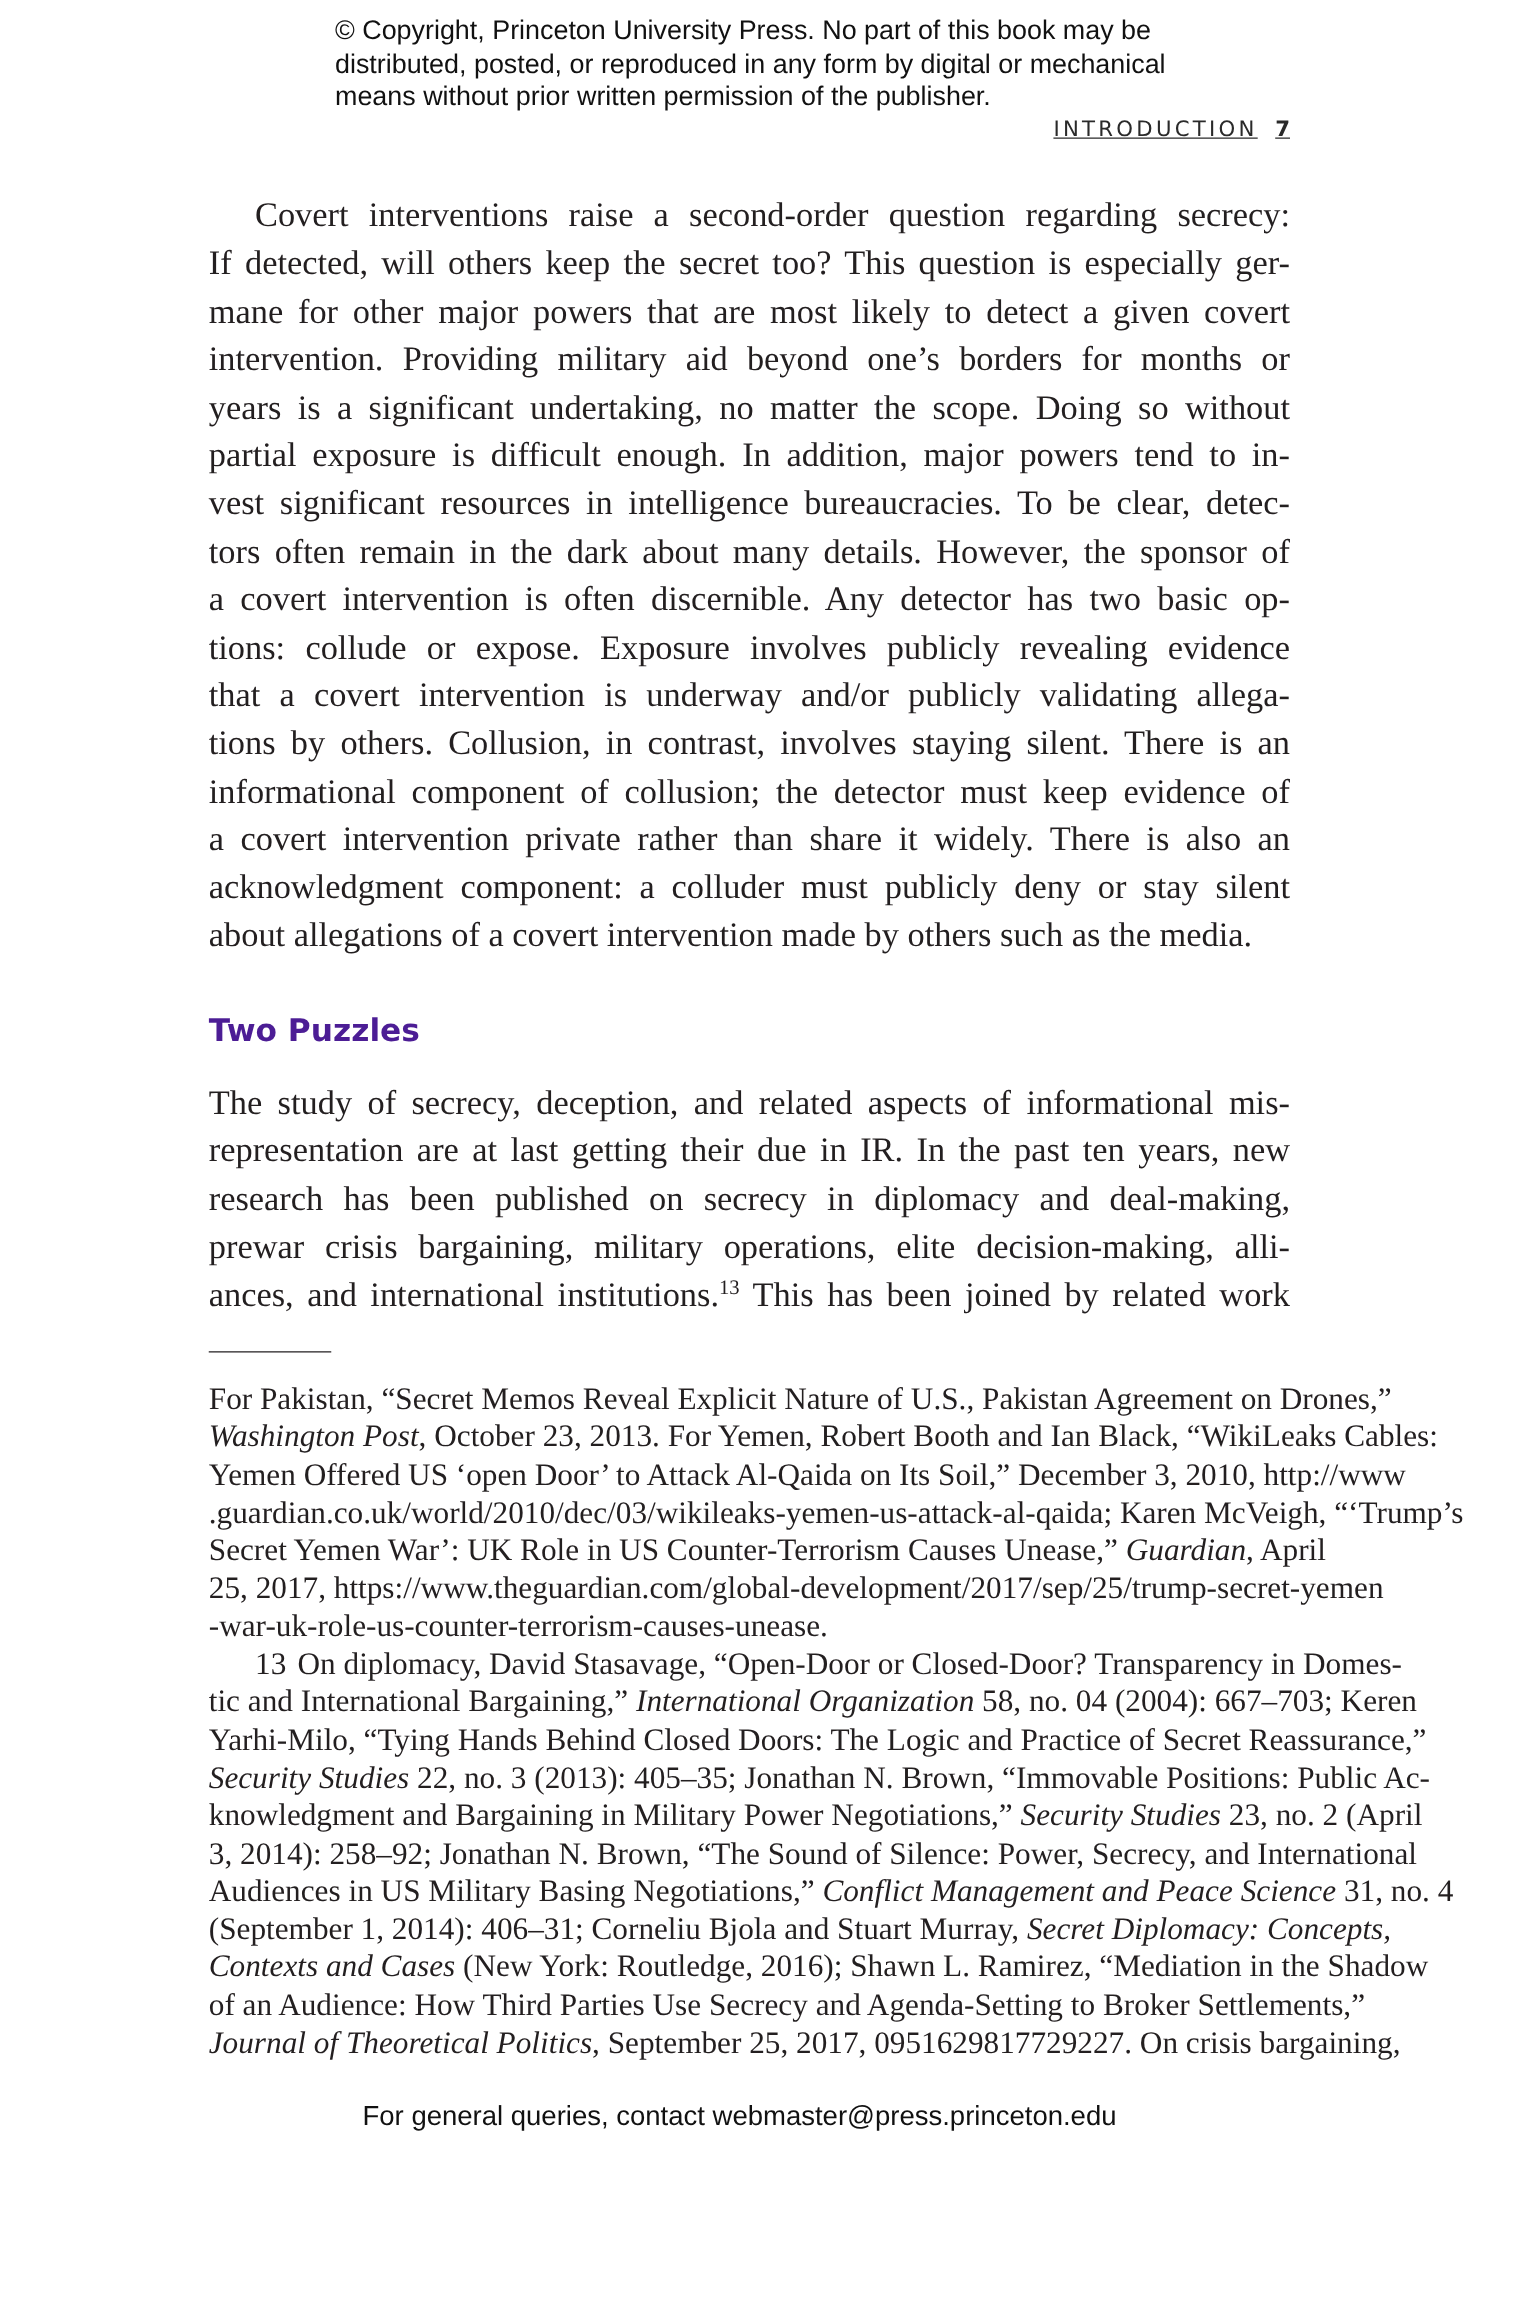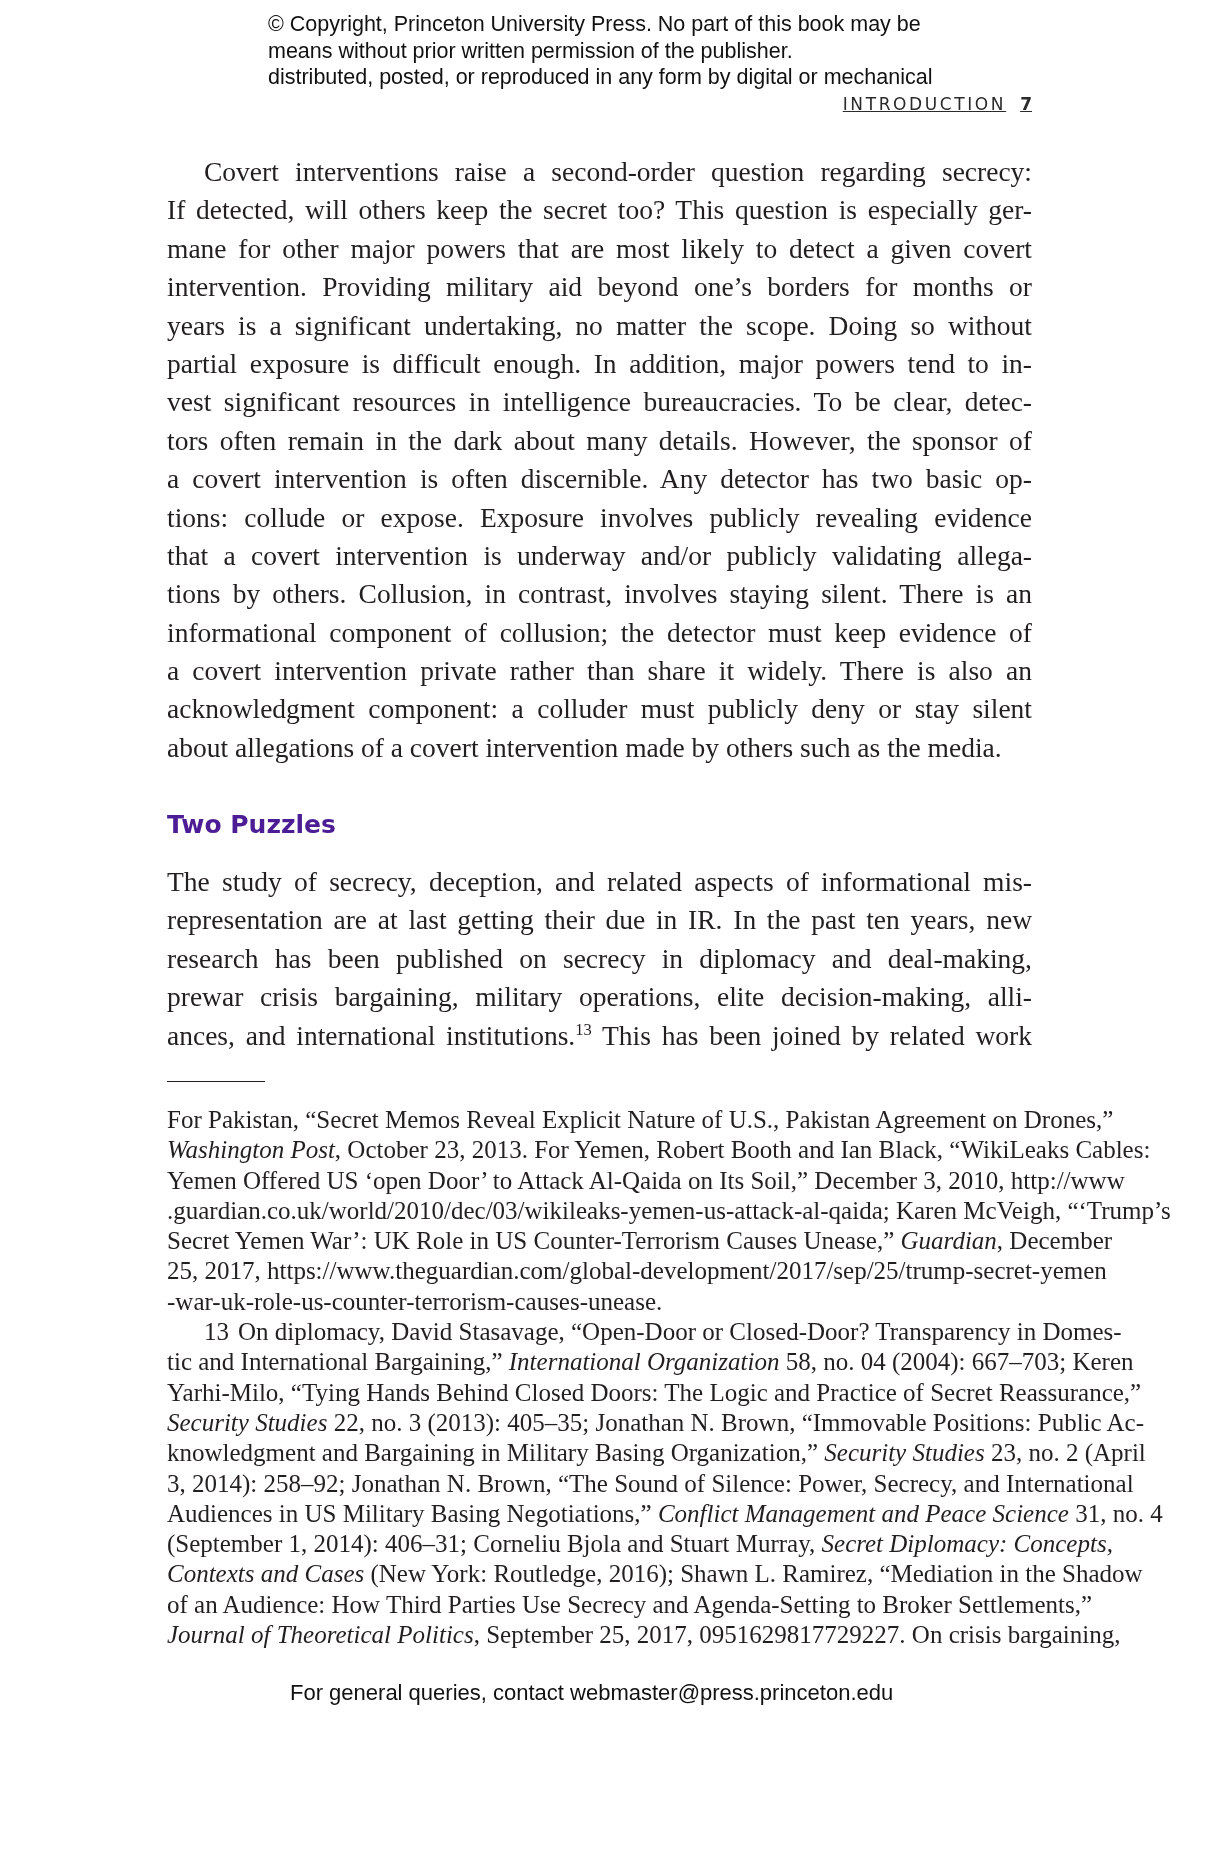--- a/index.html
+++ b/index.html
@@ -24,22 +24,22 @@
   .footer { position: absolute; left: 290px; top: 1680px; font-family: "Liberation Sans", sans-serif;
     font-size: 22px; color: #111; white-space: nowrap; }
   sup { font-size: 60%; line-height: 0; vertical-align: super; }
   i { font-style: italic; }
 </style>
 </head>
 <body>
 
 <div class="copyright">
   <div>© Copyright, Princeton University Press. No part of this book may be</div>
+  <div>distributed, posted, or reproduced in any form by digital or mechanical</div>
   <div>means without prior written permission of the publisher.</div>
-  <div>distributed, posted, or reproduced in any form by digital or mechanical</div>
 </div>
 
 <div class="running-head">
   <span>INTRODUCTION</span><span class="pg">7</span>
 </div>
 
 <div class="col body-text" id="para1" style="top:153px;">
     <span class="line indent">Covert interventions raise a second-order question regarding secrecy:</span>
     <span class="line">If detected, will others keep the secret too? This question is especially ger-</span>
     <span class="line">mane for other major powers that are most likely to detect a given covert</span>
@@ -68,28 +68,28 @@
     <span class="line"><span>ances, and international institutions.</span><sup>13</sup><span style="white-space: pre;"> This has been joined by related work</span></span>
   </div>
 
 <div class="rule"></div>
 
 <div class="col fn" id="footnotes" style="top:1105px;">
     <span class="line"><span style="white-space: pre;">For Pakistan, “Secret Memos Reveal Explicit Nature of U.S., Pakistan Agreement on Drones,”</span></span>
     <span class="line"><i style="white-space: pre;">Washington Post</i><span style="white-space: pre; margin-top: 11px;">, October 23, 2013. For Yemen, Robert Booth and Ian Black, “WikiLeaks Cables:</span></span>
     <span class="line"><span style="white-space: pre;">Yemen Offered US ‘open Door’ to Attack Al-Qaida on Its Soil,” December 3, 2010, http://www</span></span>
     <span class="line"><span style="white-space: pre;">.guardian.co.uk/world/2010/dec/03/wikileaks-yemen-us-attack-al-qaida; Karen McVeigh, “‘Trump’s</span></span>
-    <span class="line"><span style="white-space: pre;">Secret Yemen War’: UK Role in US Counter-Terrorism Causes Unease,” </span><i style="white-space: pre;">Guardian</i><span style="white-space: pre;">, December</span></span>
+    <span class="line"><span style="white-space: pre;">Secret Yemen War’: UK Role in US Counter-Terrorism Causes Unease,” </span><i style="white-space: pre;">Guardian</i><span style="white-space: pre;">, April</span></span>
     <span class="line"><span style="white-space: pre;">25, 2017, https://www.theguardian.com/global-development/2017/sep/25/trump-secret-yemen</span></span>
     <span class="line last"><span style="white-space: pre;">-war-uk-role-us-counter-terrorism-causes-unease.</span></span>
     <span class="line indent"><span style="margin-right: 9px;">13</span><span style="white-space: pre;">On diplomacy, David Stasavage, “Open-Door or Closed-Door? Transparency in Domes-</span></span>
     <span class="line"><span style="white-space: pre;">tic and International Bargaining,” </span><i style="white-space: pre;">International Organization</i><span style="white-space: pre;"> 58, no. 04 (2004): 667–703; Keren</span></span>
     <span class="line"><span style="white-space: pre;">Yarhi-Milo, “Tying Hands Behind Closed Doors: The Logic and Practice of Secret Reassurance,”</span></span>
     <span class="line"><i style="white-space: pre;">Security Studies</i><span style="white-space: pre;"> 22, no. 3 (2013): 405–35; Jonathan N. Brown, “Immovable Positions: Public Ac-</span></span>
-    <span class="line"><span style="white-space: pre;">knowledgment and Bargaining in Military Basing Organization,” </span><i style="white-space: pre;">Security Studies</i><span style="white-space: pre;"> 23, no. 2 (April</span></span>
+    <span class="line"><span style="white-space: pre;">knowledgment and Bargaining in Military Power Negotiations,” </span><i style="white-space: pre;">Security Studies</i><span style="white-space: pre;"> 23, no. 2 (April</span></span>
     <span class="line"><span style="white-space: pre;">3, 2014): 258–92; Jonathan N. Brown, “The Sound of Silence: Power, Secrecy, and International</span></span>
     <span class="line"><span style="white-space: pre;">Audiences in US Military Basing Negotiations,” </span><i style="white-space: pre;">Conflict Management and Peace Science</i><span style="white-space: pre;"> 31, no. 4</span></span>
     <span class="line"><span style="white-space: pre;">(September 1, 2014): 406–31; Corneliu Bjola and Stuart Murray, </span><i style="white-space: pre;">Secret Diplomacy: Concepts,</i></span>
     <span class="line"><i style="white-space: pre;">Contexts and Cases</i><span style="white-space: pre;"> (New York: Routledge, 2016); Shawn L. Ramirez, “Mediation in the Shadow</span></span>
     <span class="line"><span style="white-space: pre;">of an Audience: How Third Parties Use Secrecy and Agenda-Setting to Broker Settlements,”</span></span>
     <span class="line"><i style="white-space: pre;">Journal of Theoretical Politics</i><span style="white-space: pre;">, September 25, 2017, 0951629817729227. On crisis bargaining,</span></span>
   </div>
 
 <div class="footer">For general queries, contact webmaster@press.princeton.edu</div>
 

